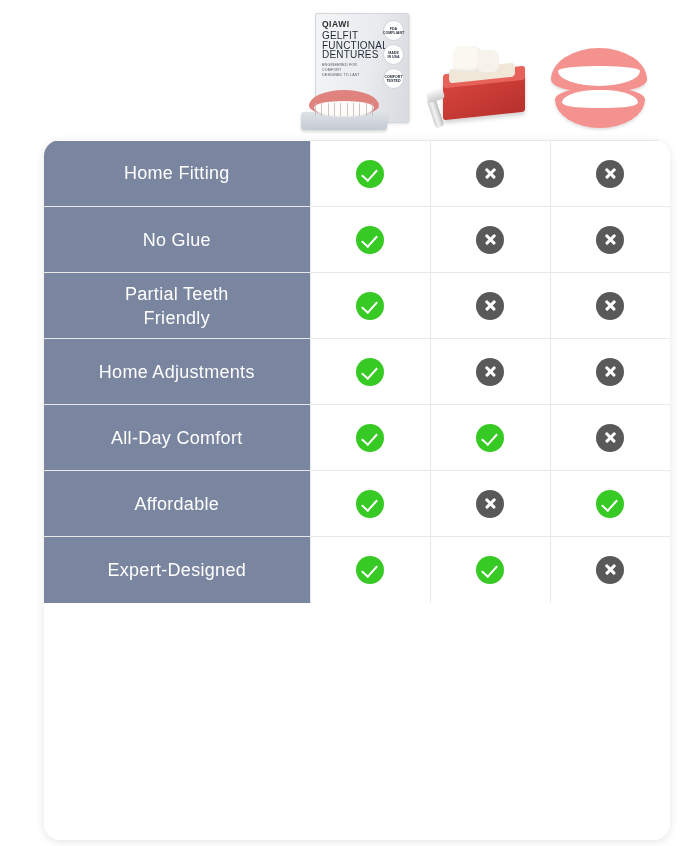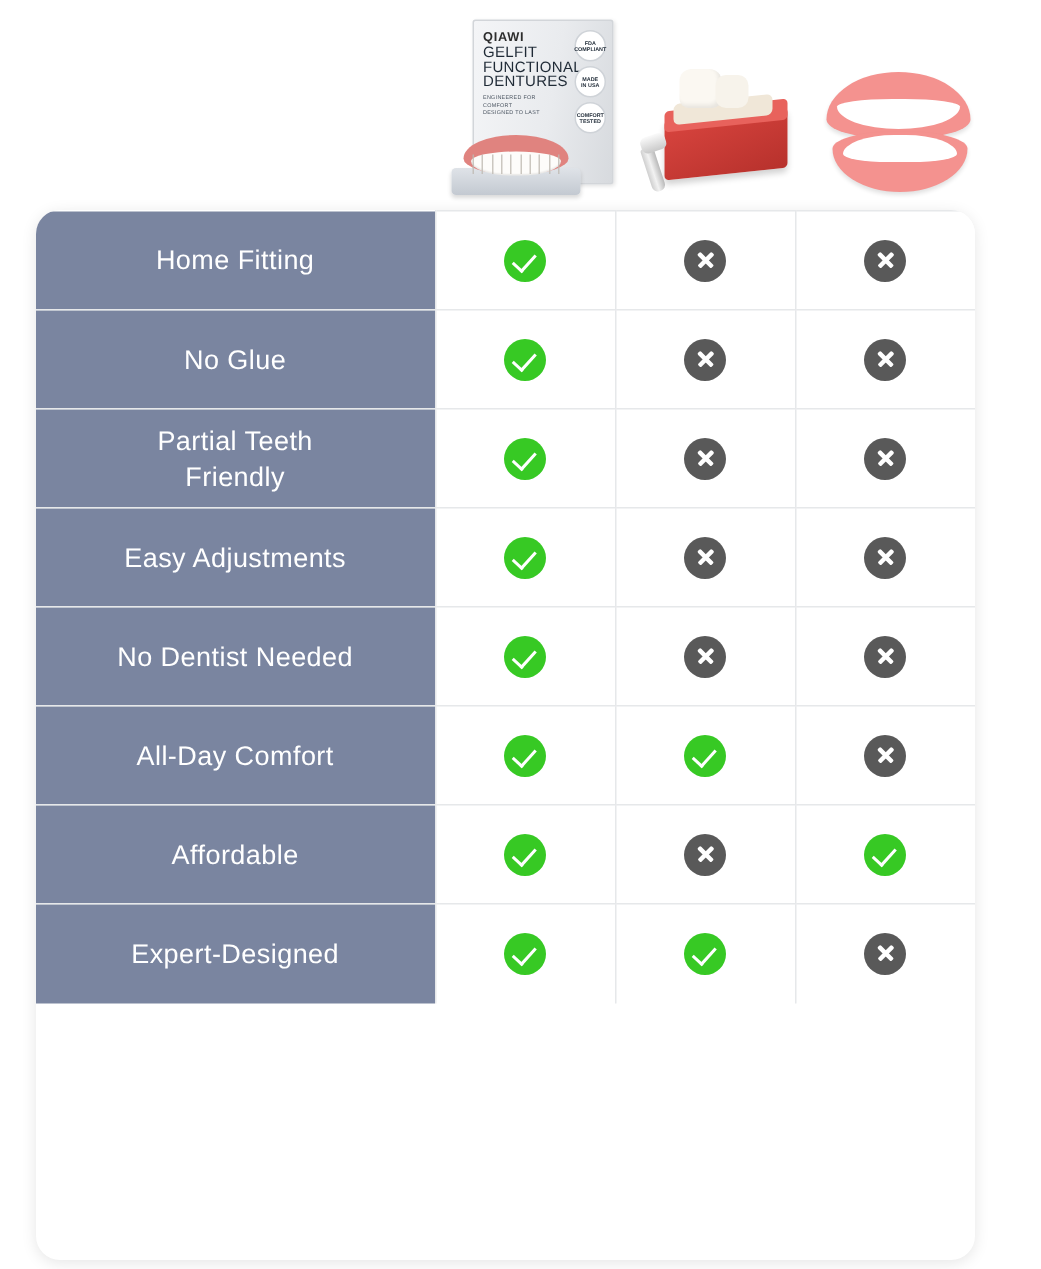--- a/index.html
+++ b/index.html
@@ -287,21 +287,21 @@
     width: 76px;
     height: 18px;
     background: #ffffff;
     border-radius: 45% 45% 40% 40% / 70% 70% 30% 30%;
   }
 
   
   .table-wrap {
     position: absolute;
     top: 140px;
-    left: 24px;
+    left: 44px;
     width: 626px;
     height: 700px;
     background: #ffffff;
     border-radius: 16px;
     box-shadow: 0 2px 10px rgba(0,0,0,0.10);
     overflow: hidden;
   }
   table {
     border-collapse: collapse;
     width: 626px;
@@ -448,27 +448,21 @@
             <td class="mark"><span class="icon no"></span></td>
             <td class="mark"><span class="icon no"></span></td>
           </tr>
           <tr>
             <td class="feature">Partial Teeth<br>Friendly</td>
             <td class="mark"><span class="icon yes"></span></td>
             <td class="mark"><span class="icon no"></span></td>
             <td class="mark"><span class="icon no"></span></td>
           </tr>
           <tr>
-            <td class="feature">Easy Adjustments</td>
-            <td class="mark"><span class="icon yes"></span></td>
-            <td class="mark"><span class="icon no"></span></td>
-            <td class="mark"><span class="icon no"></span></td>
-          </tr>
-          <tr>
-            <td class="feature">No Dentist Needed</td>
+            <td class="feature">Home Adjustments</td>
             <td class="mark"><span class="icon yes"></span></td>
             <td class="mark"><span class="icon no"></span></td>
             <td class="mark"><span class="icon no"></span></td>
           </tr>
           <tr>
             <td class="feature">All-Day Comfort</td>
             <td class="mark"><span class="icon yes"></span></td>
             <td class="mark"><span class="icon yes"></span></td>
             <td class="mark"><span class="icon no"></span></td>
           </tr>

